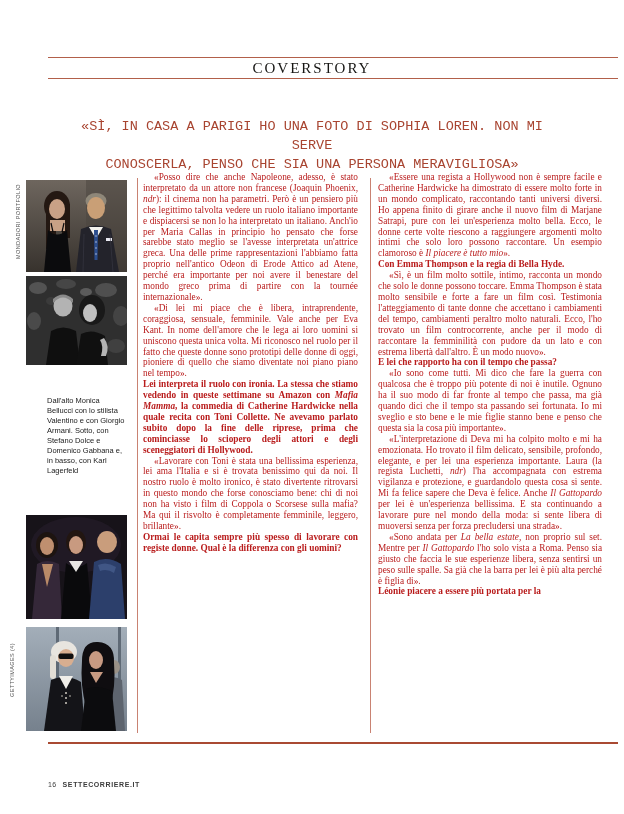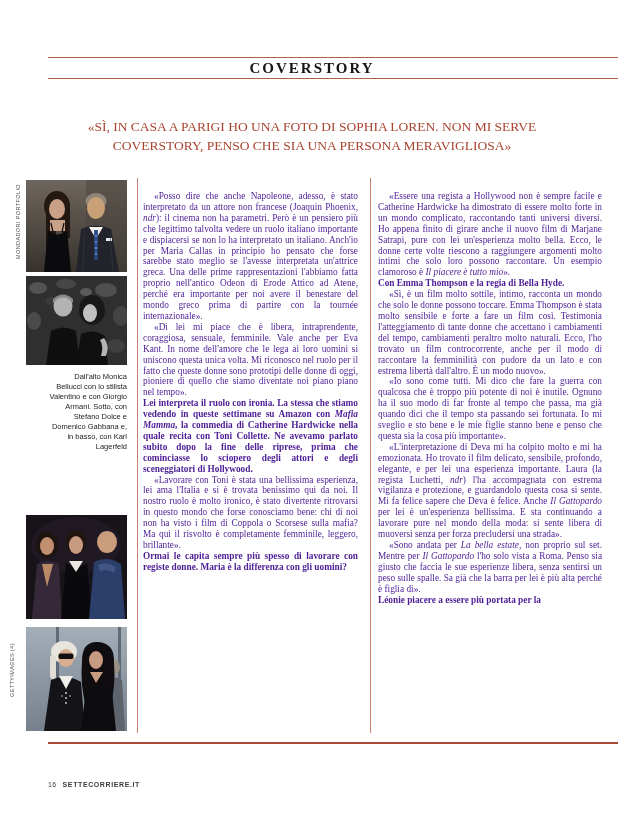--- a/index.html
+++ b/index.html
@@ -4,45 +4,45 @@
 <style>
   html,body{margin:0;padding:0;}
   body{background:#e8e8e8;font-family:"Liberation Serif",serif;}
   .page{position:relative;width:624px;height:814px;background:#ffffff;margin:0 auto;overflow:hidden;}
 
   
   .hrule{position:absolute;left:48px;width:570px;height:1px;background:#b2604a;}
   .hrule.top{top:57px;}
   .hrule.bottom{top:78px;}
   .page-title{position:absolute;left:0;right:0;top:60px;text-align:center;
-    font-family:"Liberation Serif",serif;font-weight:bold;font-size:15px;letter-spacing:2px;color:#171614;}
+    font-family:"Liberation Serif",serif;font-weight:normal;font-size:15px;letter-spacing:2px;color:#171614;}
 
   
   .pull-quote{position:absolute;left:60px;width:504px;top:117px;text-align:center;
-    color:#a84430;font-size:13.5px;line-height:19px;font-family:Liberation Serif, serif;}
+    color:#a84430;font-size:13.5px;line-height:19px;font-family:Liberation Mono, monospace;}
 
   
   .photo{position:absolute;left:26px;width:101px;overflow:hidden;background:#333;}
   .photo svg{display:block;width:100%;height:100%;}
   .photo-1{top:180px;height:92px;}
   .photo-2{top:276px;height:89px;}
   .photo-3{top:515px;height:104px;}
   .photo-4{top:627px;height:104px;}
   .photo-credit{position:absolute;writing-mode:vertical-rl;transform:rotate(180deg);
     font-family:"Liberation Sans",sans-serif;font-size:5.5px;letter-spacing:.4px;color:#555;white-space:nowrap;}
   .credit-1{left:15px;top:181px;height:78px;}
   .credit-2{left:9px;top:619px;height:78px;}
-  .photo-caption{position:absolute;left:47px;top:372px;width:80px;text-align:right;
+  .photo-caption{position:absolute;left:47px;top:396px;width:80px;text-align:left;
     font-family:"Liberation Sans",sans-serif;font-size:7.5px;line-height:10px;color:#222;}
 
   
   .vrule{position:absolute;top:178px;height:555px;width:1px;background:#c98272;}
   .vrule-1{left:137px;}
   .vrule-2{left:370px;}
-  .col{position:absolute;top:191px;color:#4c1d95;}
+  .col{position:absolute;top:172px;color:#b91c1c;}
   .col-1{left:143px;width:215px;}
   .col-2{left:378px;width:224px;}
   .col p{margin:0;font-size:9.3px;line-height:10.9px;text-align:justify;
     -webkit-hyphens:auto;hyphens:auto;}
   .col p.a{text-indent:11px;}
   .col p.q{font-weight:bold;text-indent:0;}
 
   
   .frule{position:absolute;left:48px;top:742px;width:570px;height:2px;background:#a94a32;}
   .footer{position:absolute;left:48px;top:781px;font-family:"Liberation Sans",sans-serif;
@@ -54,21 +54,21 @@
 <body>
 
 <div class="page">
 
   <div class="hrule top"></div>
   <div class="page-title">COVERSTORY</div>
   <div class="hrule bottom"></div>
 
   <div class="pull-quote">
     <div>«SÌ, IN CASA A PARIGI HO UNA FOTO DI SOPHIA LOREN. NON MI SERVE</div>
-    <div>COVERSTORY, PENSO CHE SIA UNA PERSONA MERAVIGLIOSA»</div>
+    <div>CONOSCERLA, PENSO CHE SIA UNA PERSONA MERAVIGLIOSA»</div>
   </div>
 
   <div class="photo-credit credit-1">MONDADORI PORTFOLIO</div>
 
   <div class="photo photo-1">
     <svg viewBox="0 0 101 92" preserveAspectRatio="none">
       <defs>
         <linearGradient id="bg1" x1="0" y1="0" x2="0" y2="1">
           <stop offset="0" stop-color="#6e665e"></stop>
             <stop offset="1" stop-color="#37322d"></stop>
@@ -187,26 +187,27 @@
     </svg>
   </div>
 
   <div class="vrule vrule-1"></div>
   <div class="vrule vrule-2"></div>
   <div class="col col-1">
       <p class="a">«Posso dire che anche Napoleone, adesso, è stato interpretato da un attore non francese (Joaquin Phoenix, <i>ndr</i>): il cinema non ha parametri. Però è un pensiero più che legittimo talvolta vedere un ruolo italiano importante e dispiacersi se non lo ha interpretato un italiano. Anch'io per Maria Callas in principio ho pensato che forse sarebbe stato meglio se l'avesse interpretata un'attrice greca. Una delle prime rappresentazioni l'abbiamo fatta proprio nell'antico Odeon di Erode Attico ad Atene, perché era importante per noi avere il benestare del mondo greco prima di partire con la tournée internazionale».</p>
       <p class="a">«Di lei mi piace che è libera, intraprendente, coraggiosa, sensuale, femminile. Vale anche per Eva Kant. In nome dell'amore che le lega ai loro uomini si uniscono questa unica volta. Mi riconosco nel ruolo per il fatto che queste donne sono prototipi delle donne di oggi, pioniere di quello che siamo diventate noi piano piano nel tempo».</p>
       <p class="q">Lei interpreta il ruolo con ironia. La stessa che stiamo vedendo in queste settimane su Amazon con <i>Mafia Mamma</i>, la commedia di Catherine Hardwicke nella quale recita con Toni Collette. Ne avevamo parlato subito dopo la fine delle riprese, prima che cominciasse lo sciopero degli attori e degli sceneggiatori di Hollywood.</p>
       <p class="a">«Lavorare con Toni è stata una bellissima esperienza, lei ama l'Italia e si è trovata benissimo qui da noi. Il nostro ruolo è molto ironico, è stato divertente ritrovarsi in questo mondo che forse conosciamo bene: chi di noi non ha visto i film di Coppola o Scorsese sulla mafia? Ma qui il risvolto è completamente femminile, leggero, brillante».</p>
-      <p class="q">Ormai le capita sempre più spesso di lavorare con registe donne. Maria è la differenza con gli uomini?</p>
+      <p class="q">Ormai le capita sempre più spesso di lavorare con registe donne. Qual è la differenza con gli uomini?</p>
     </div>
   <div class="col col-2">
       <p class="a">«Essere una regista a Hollywood non è sempre facile e Catherine Hardwicke ha dimostrato di essere molto forte in un mondo complicato, raccontando tanti universi diversi. Ho appena finito di girare anche il nuovo film di Marjane Satrapi, pure con lei un'esperienza molto bella. Ecco, le donne certe volte riescono a raggiungere argomenti molto intimi che solo loro possono raccontare. Un esempio clamoroso è <i>Il piacere è tutto mio</i>».</p>
       <p class="q">Con Emma Thompson e la regia di Bella Hyde.</p>
       <p class="a">«Sì, è un film molto sottile, intimo, racconta un mondo che solo le donne possono toccare. Emma Thompson è stata molto sensibile e forte a fare un film così. Testimonia l'atteggiamento di tante donne che accettano i cambiamenti del tempo, cambiamenti peraltro molto naturali. Ecco, l'ho trovato un film controcorrente, anche per il modo di raccontare la femminilità con pudore da un lato e con estrema libertà dall'altro. È un modo nuovo».</p>
+      <p class="q">E lei che rapporto ha con il tempo che passa?</p>
       <p class="a">«Io sono come tutti. Mi dico che fare la guerra con qualcosa che è troppo più potente di noi è inutile. Ognuno ha il suo modo di far fronte al tempo che passa, ma già quando dici che il tempo sta passando sei fortunata. Io mi sveglio e sto bene e le mie figlie stanno bene e penso che questa sia la cosa più importante».</p>
       <p class="a">«L'interpretazione di Deva mi ha colpito molto e mi ha emozionata. Ho trovato il film delicato, sensibile, profondo, elegante, e per lei una esperienza importante. Laura (la regista Luchetti, <i>ndr</i>) l'ha accompagnata con estrema vigilanza e protezione, e guardandolo questa cosa si sente. Mi fa felice sapere che Deva è felice. Anche <i>Il Gattopardo</i> per lei è un'esperienza bellissima. E sta continuando a lavorare pure nel mondo della moda: si sente libera di muoversi senza per forza precludersi una strada».</p>
       <p class="a">«Sono andata per <i>La bella estate</i>, non proprio sul set. Mentre per <i>Il Gattopardo</i> l'ho solo vista a Roma. Penso sia giusto che faccia le sue esperienze libera, senza sentirsi un peso sulle spalle. Sa già che la barra per lei è più alta perché è figlia di».</p>
       <p class="q">Léonie piacere a essere più portata per la</p>
     </div>
 
   <div class="frule"></div>
   <div class="footer">
     <span class="num">16</span><span class="site">SETTECORRIERE.IT</span>
   </div>

